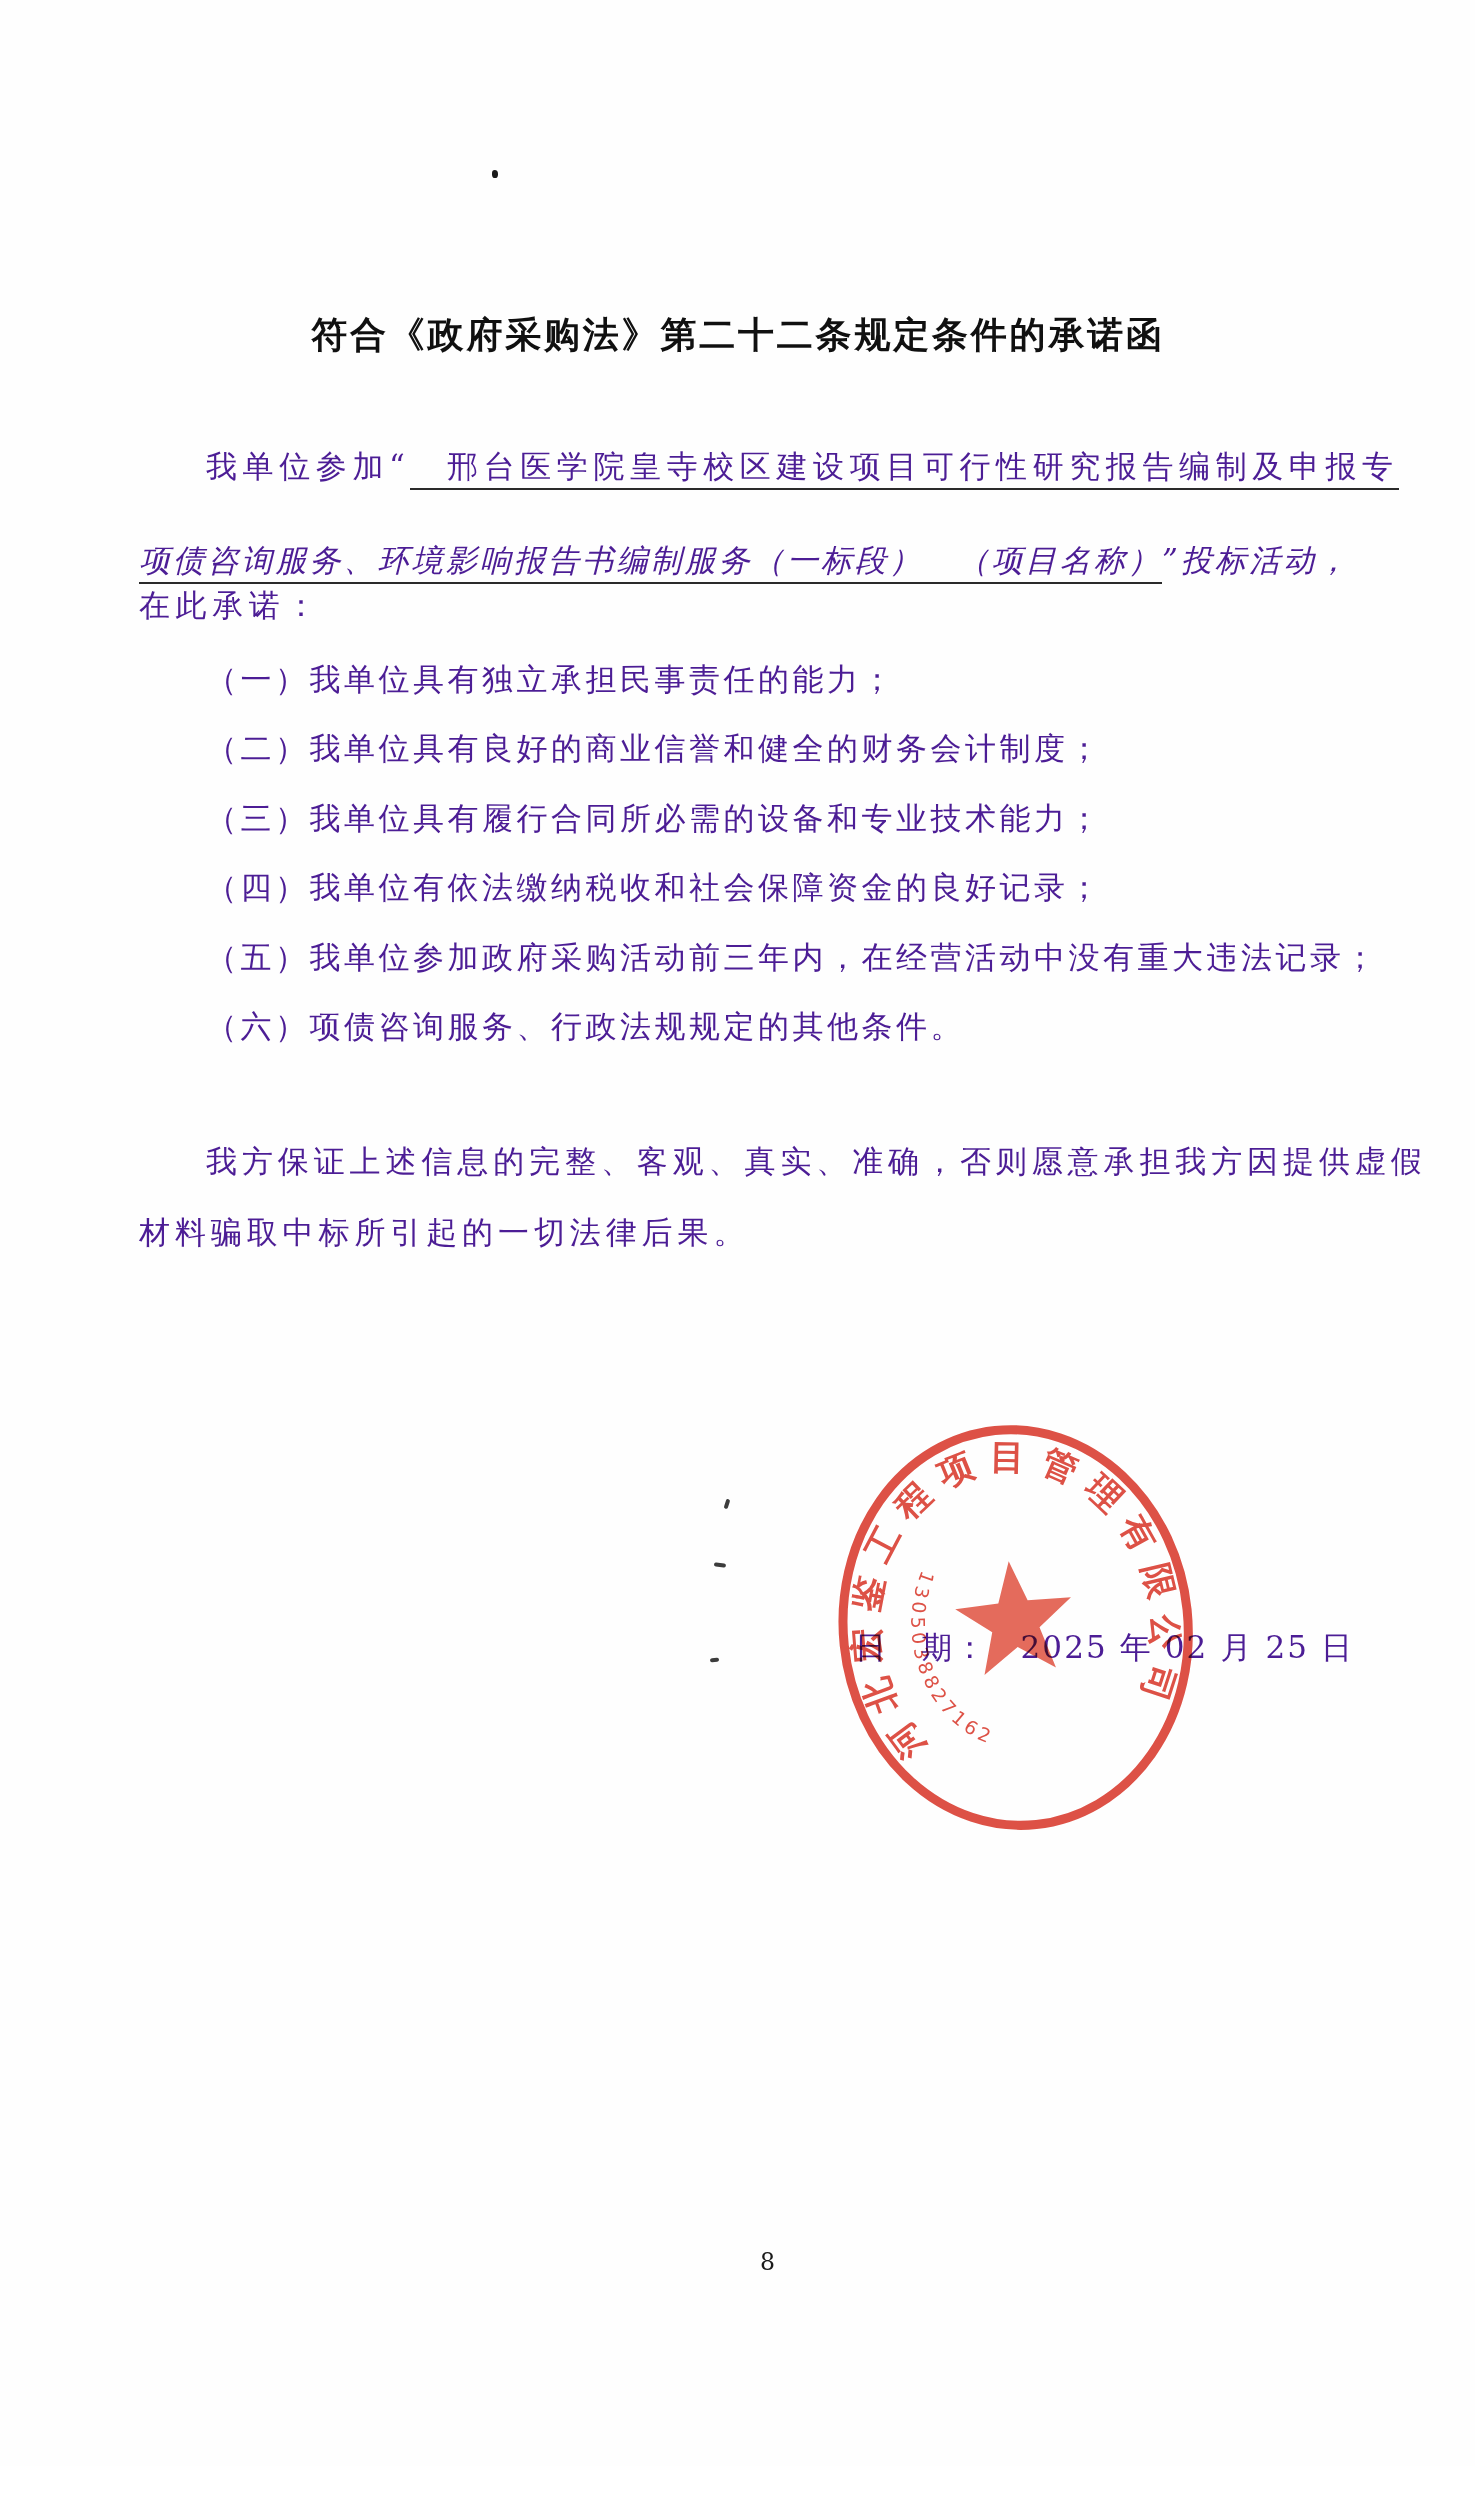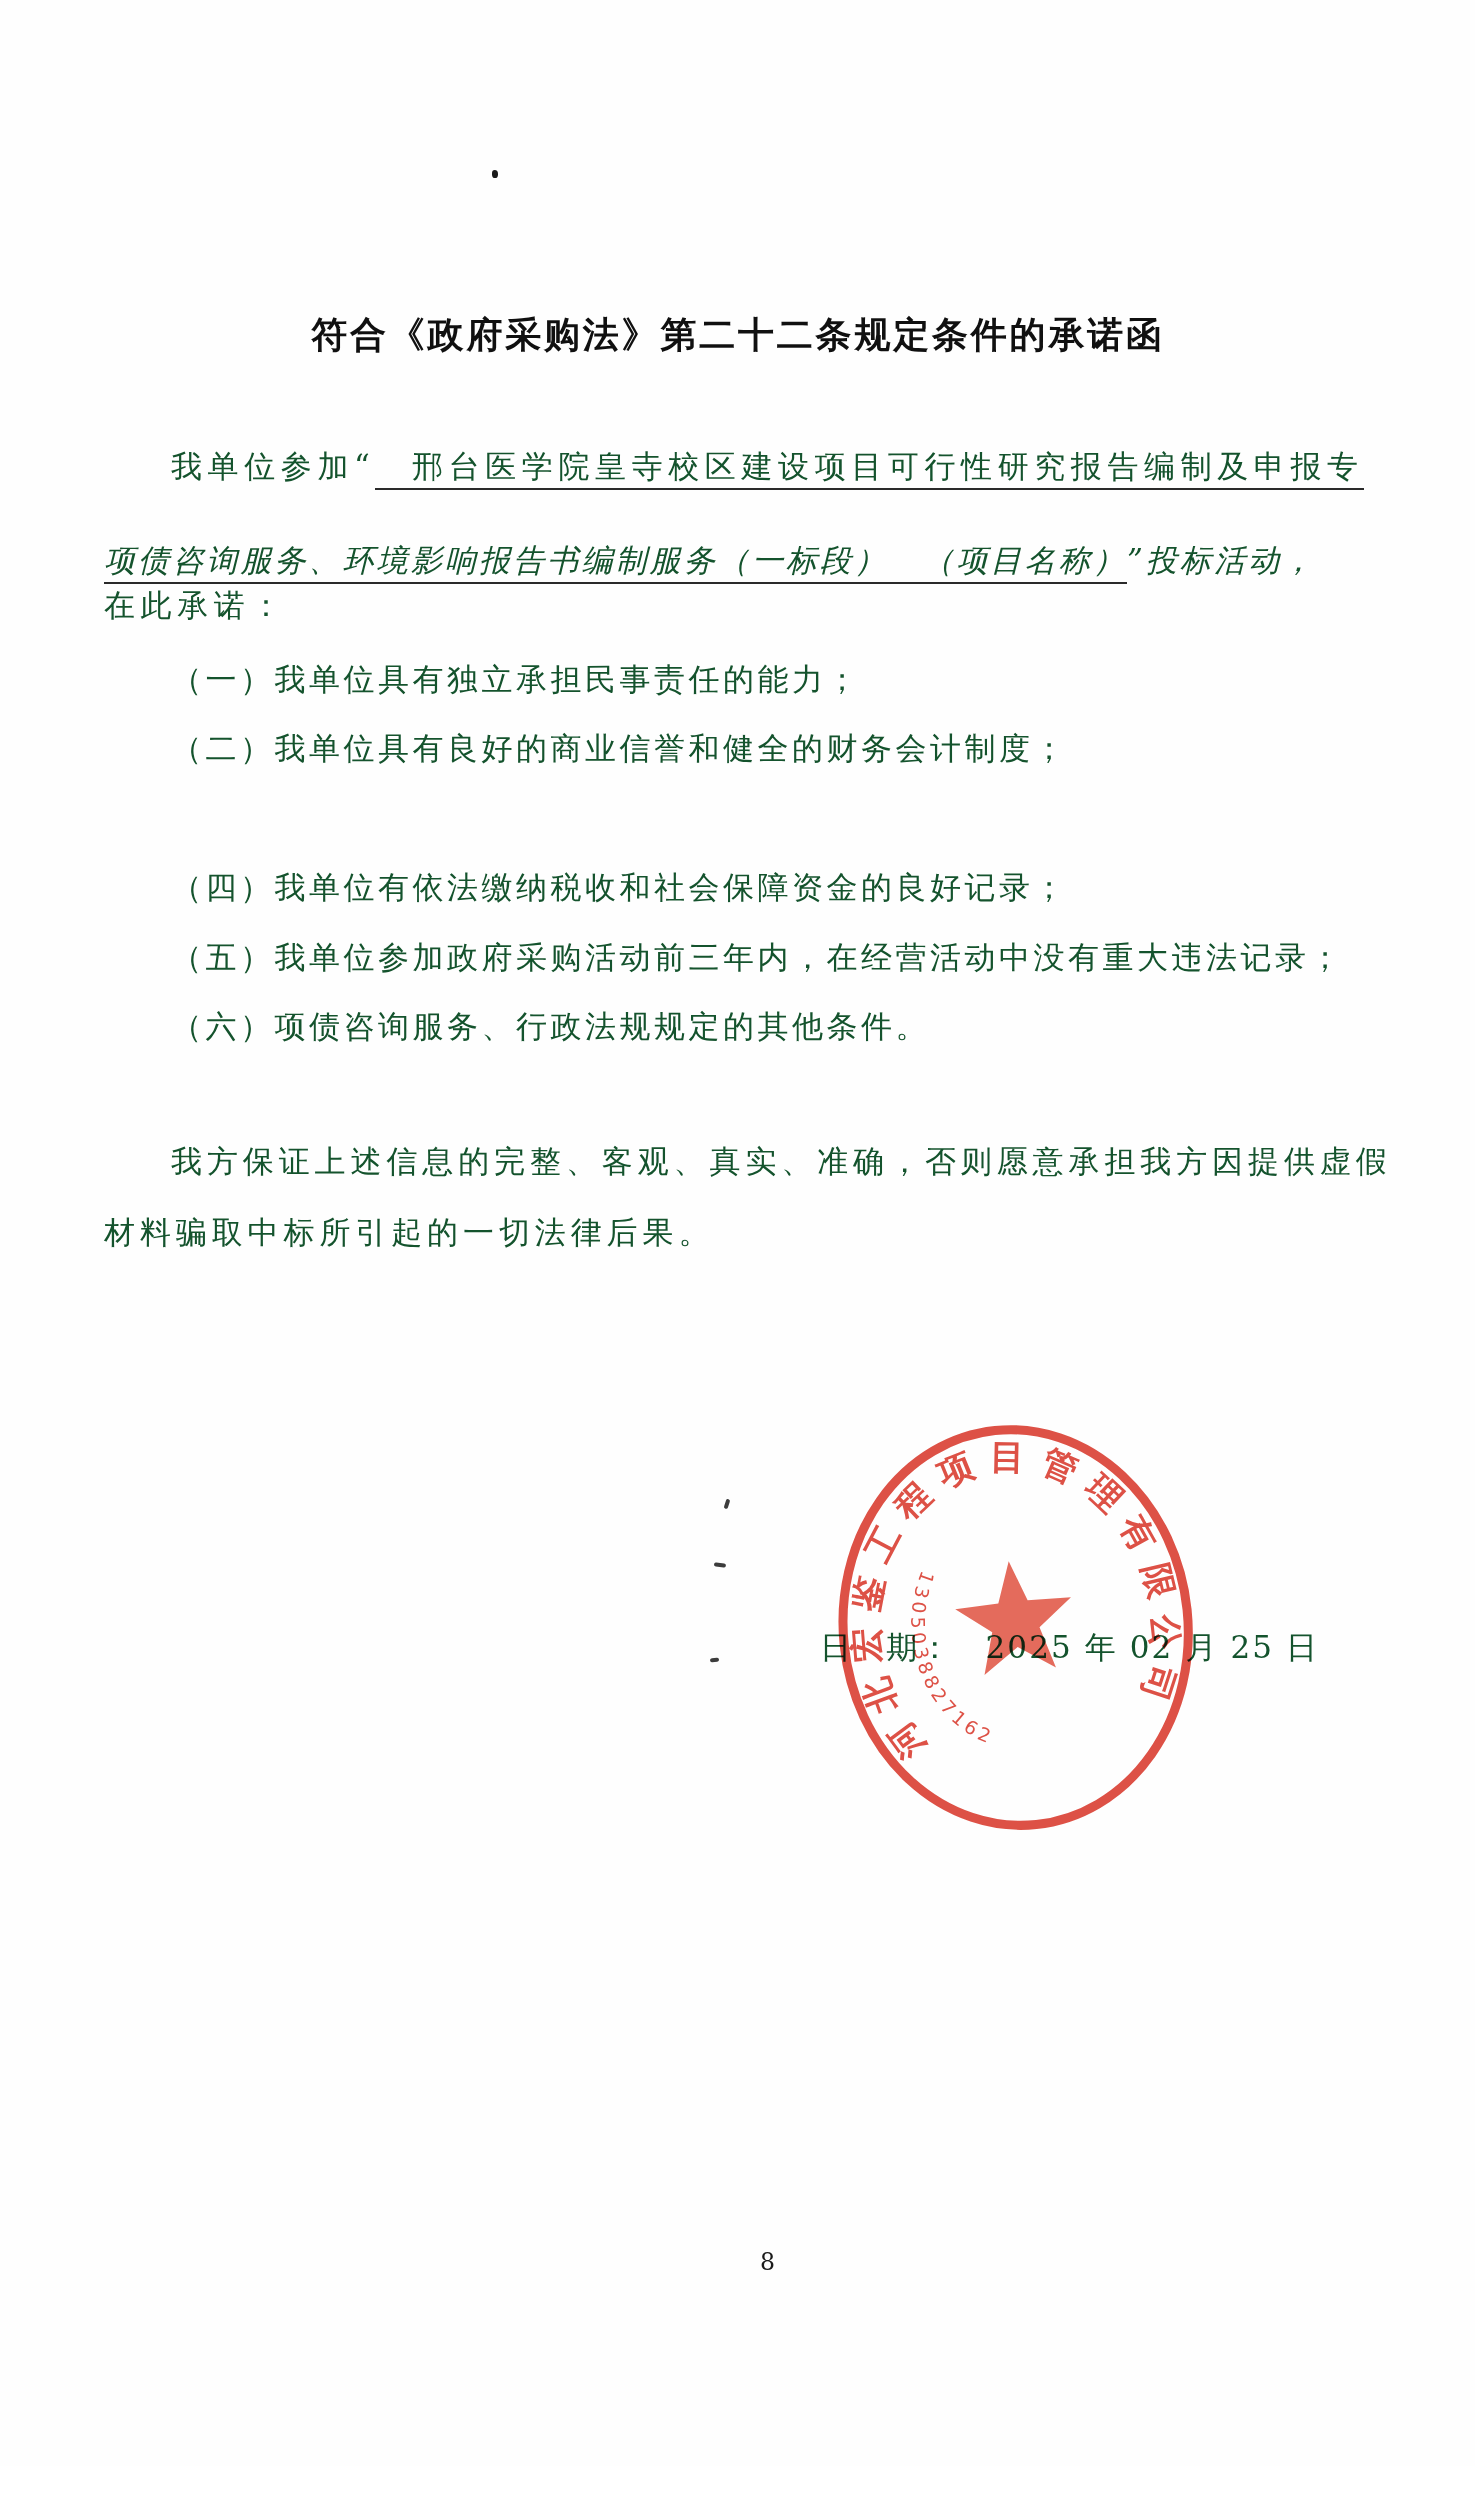--- a/index.html
+++ b/index.html
@@ -25,21 +25,22 @@
     font-size: 36px;
     font-weight: 700;
     letter-spacing: 2.8px;
     color: #101010;
   }
   .line {
     position: absolute;
     white-space: nowrap;
     font-size: 31px;
     line-height: 40px;
-    color: #14532d;
+    color: #4c1d95;
+    margin-left: 35px;
   }
   .ls-body1 { letter-spacing: 5.6px; }
   .ls-body2 { letter-spacing: 3.1px; }
   .ls-item  { letter-spacing: 3.5px; }
   .ls-guar  { letter-spacing: 4.9px; }
   .ls-sig   { letter-spacing: 4.9px; }
   .ls-date  { letter-spacing: 2.1px; }
   .indent2 { padding-left: 67px; }
   .u {
     border-bottom: 2.1px solid #2a2a2a;
@@ -89,20 +90,21 @@
   <div class="doc-title">符合《政府采购法》第二十二条规定条件的承诺函</div>
 
   <div class="line ls-body1 indent2" style="left:104px; top:446px;"><span>我单位参加“</span><span class="u">　邢台医学院皇寺校区建设项目可行性研究报告编制及申报专</span></div>
 
   <div class="line ls-body2" style="left:104px; top:540px;font-style:italic;"><span class="u">项债咨询服务、环境影响报告书编制服务（一标段）　（项目名称）</span><span>”投标活动，</span></div>
 
   <div class="line ls-body1" style="left:104px; top:585px;">在此承诺：</div>
 
   <div class="line ls-item indent2" style="left:104px; top:659px;">（一）我单位具有独立承担民事责任的能力；</div>
   <div class="line ls-item indent2" style="left:104px; top:728px;">（二）我单位具有良好的商业信誉和健全的财务会计制度；</div>
+  <div class="line ls-item indent2" style="left:104px; top:798px;">（三）我单位具有履行合同所必需的设备和专业技术能力；</div>
   <div class="line ls-item indent2" style="left:104px; top:867px;">（四）我单位有依法缴纳税收和社会保障资金的良好记录；</div>
   <div class="line ls-item indent2" style="left:104px; top:937px;">（五）我单位参加政府采购活动前三年内，在经营活动中没有重大违法记录；</div>
   <div class="line ls-item indent2" style="left:104px; top:1006px;">（六）项债咨询服务、行政法规规定的其他条件。</div>
 
   <div class="line ls-guar indent2" style="left:104px; top:1141px;">我方保证上述信息的完整、客观、真实、准确，否则愿意承担我方因提供虚假</div>
   <div class="line ls-guar" style="left:104px; top:1212px;">材料骗取中标所引起的一切法律后果。</div>
 
 
   <div class="line ls-date" style="left:820px; top:1627px;">日　期：　2025 年 02 月 25 日</div>
 

